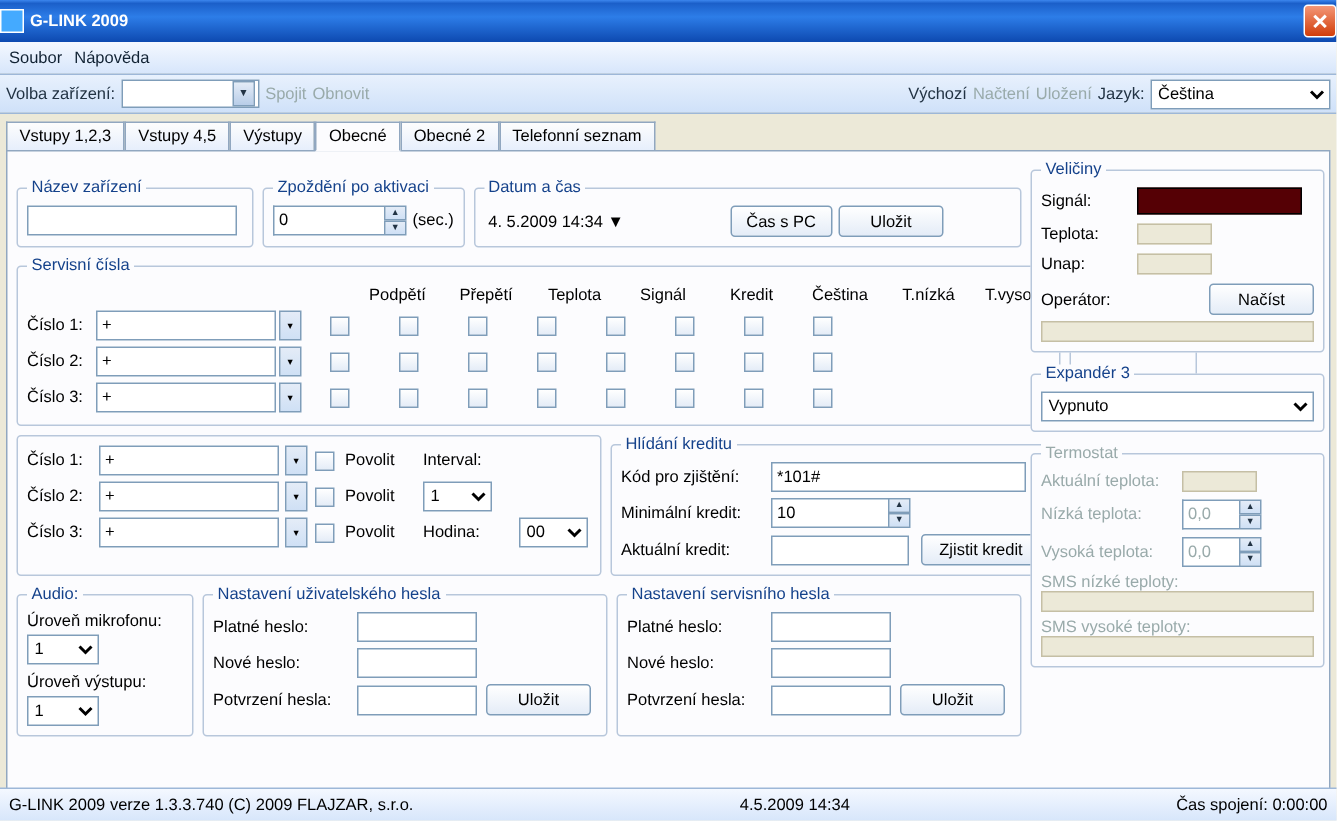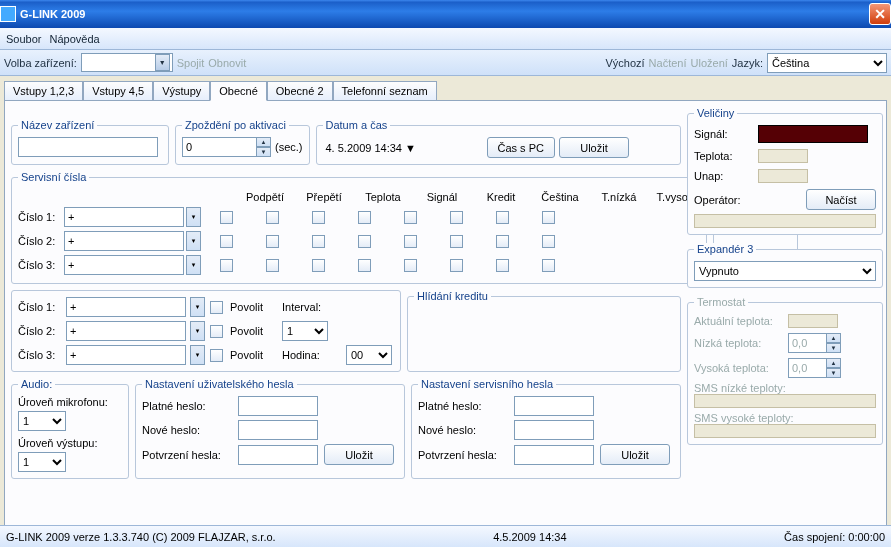--- a/index.html
+++ b/index.html
@@ -268,20 +268,36 @@
       <input type="text" value="+" style="">
       <span class="dropbtn">▾</span>
       <span class="chk"></span>
       <span class="lbl">Povolit</span>
       <span class="lbl">Hodina:</span>
       <select style="width:46px"><option>00</option></select>
     </div>
   </fieldset>
   <fieldset style="width:296px">
     <legend>Hlídání kreditu</legend>
+    <div style="display:grid; grid-template-columns:96px 96px 80px; gap:4px; align-items:center;">
+      <span class="lbl">Kód pro zjištění:</span>
+      <input type="text" style="grid-column: 2 / 4; width: 170px;" value="*101#">
+      <span class="lbl">Minimální kredit:</span>
+      <span class="spin">
+                <input type="text" style="width: 78px;" value="10">
+                <span class="spinbtns">
+                  <div>▲</div>
+                  <div>▼</div>
+                </span>
+              </span>
+      <span></span>
+      <span class="lbl">Aktuální kredit:</span>
+      <input type="text" class="readonly" style="width: 92px;">
+      <button class="btn">Zjistit kredit</button>
+    </div>
   </fieldset>
 </div>
 
 <div class="cols" style="margin-top:6px">
   <fieldset style="width:118px">
     <legend>Audio:</legend>
     <div class="lbl">Úroveň mikrofonu:</div>
     <select style="width:48px;margin:3px 0 6px 0"><option>1</option></select>
     <div class="lbl">Úroveň výstupu:</div>
     <select style="width:48px;margin-top:3px"><option>1</option></select>

